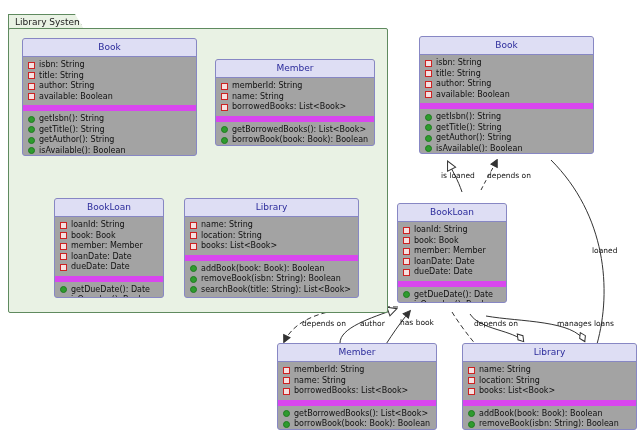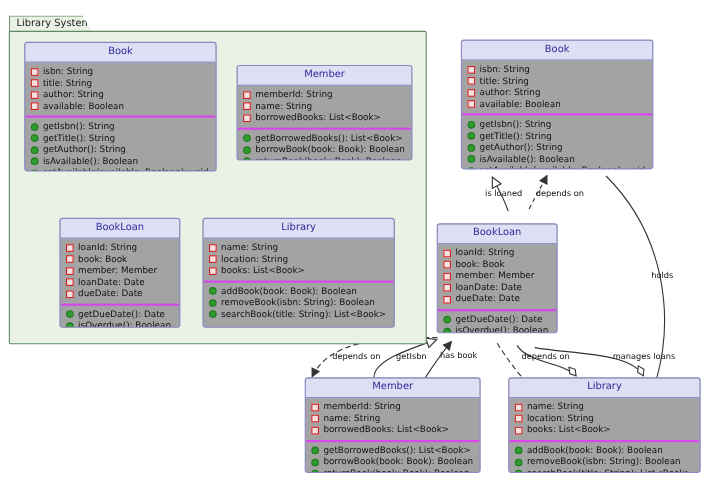--- a/index.html
+++ b/index.html
@@ -64,21 +64,21 @@
     color: #2B2B9B;
     padding: 3px 2px 3px 2px;
     line-height: 11px;
     border-bottom: 1px solid #8787C4;
     background: #DEDEF4;
   }
   .uml-section {
     padding: 3px 16px 3px 4px;
   }
   .uml-section + .uml-section {
-    border-top: 2px solid #d946ef;
+    border-top: 6px solid #d946ef;
   }
   .uml-row {
     display: flex;
     align-items: center;
     font-size: 8px;
     line-height: 10.5px;
     color: #101010;
     white-space: nowrap;
   }
   .ico {
@@ -446,20 +446,20 @@
         </div>
       <div class="uml-row">
           <span class="ico meth"></span>
           <span>searchBook(title: String): List&lt;Book&gt;</span>
         </div>
     </div>
   </div>
 
   <div class="edge-label" style="left:441px; top:171px;">is loaned</div>
   <div class="edge-label" style="left:487px; top:171px;">depends on</div>
-  <div class="edge-label" style="left:592px; top:246px;">holds</div>
+  <div class="edge-label" style="left:592px; top:246px;">loaned</div>
   <div class="edge-label" style="left:302px; top:319px;">depends on</div>
-  <div class="edge-label" style="left:360px; top:319px;">getIsbn</div>
+  <div class="edge-label" style="left:360px; top:319px;">author</div>
   <div class="edge-label" style="left:400px; top:318px;">has book</div>
   <div class="edge-label" style="left:474px; top:319px;">depends on</div>
   <div class="edge-label" style="left:531px; top:319px;margin-left:26px;">manages loans</div>
 
 </div>
 
 </body></html>

